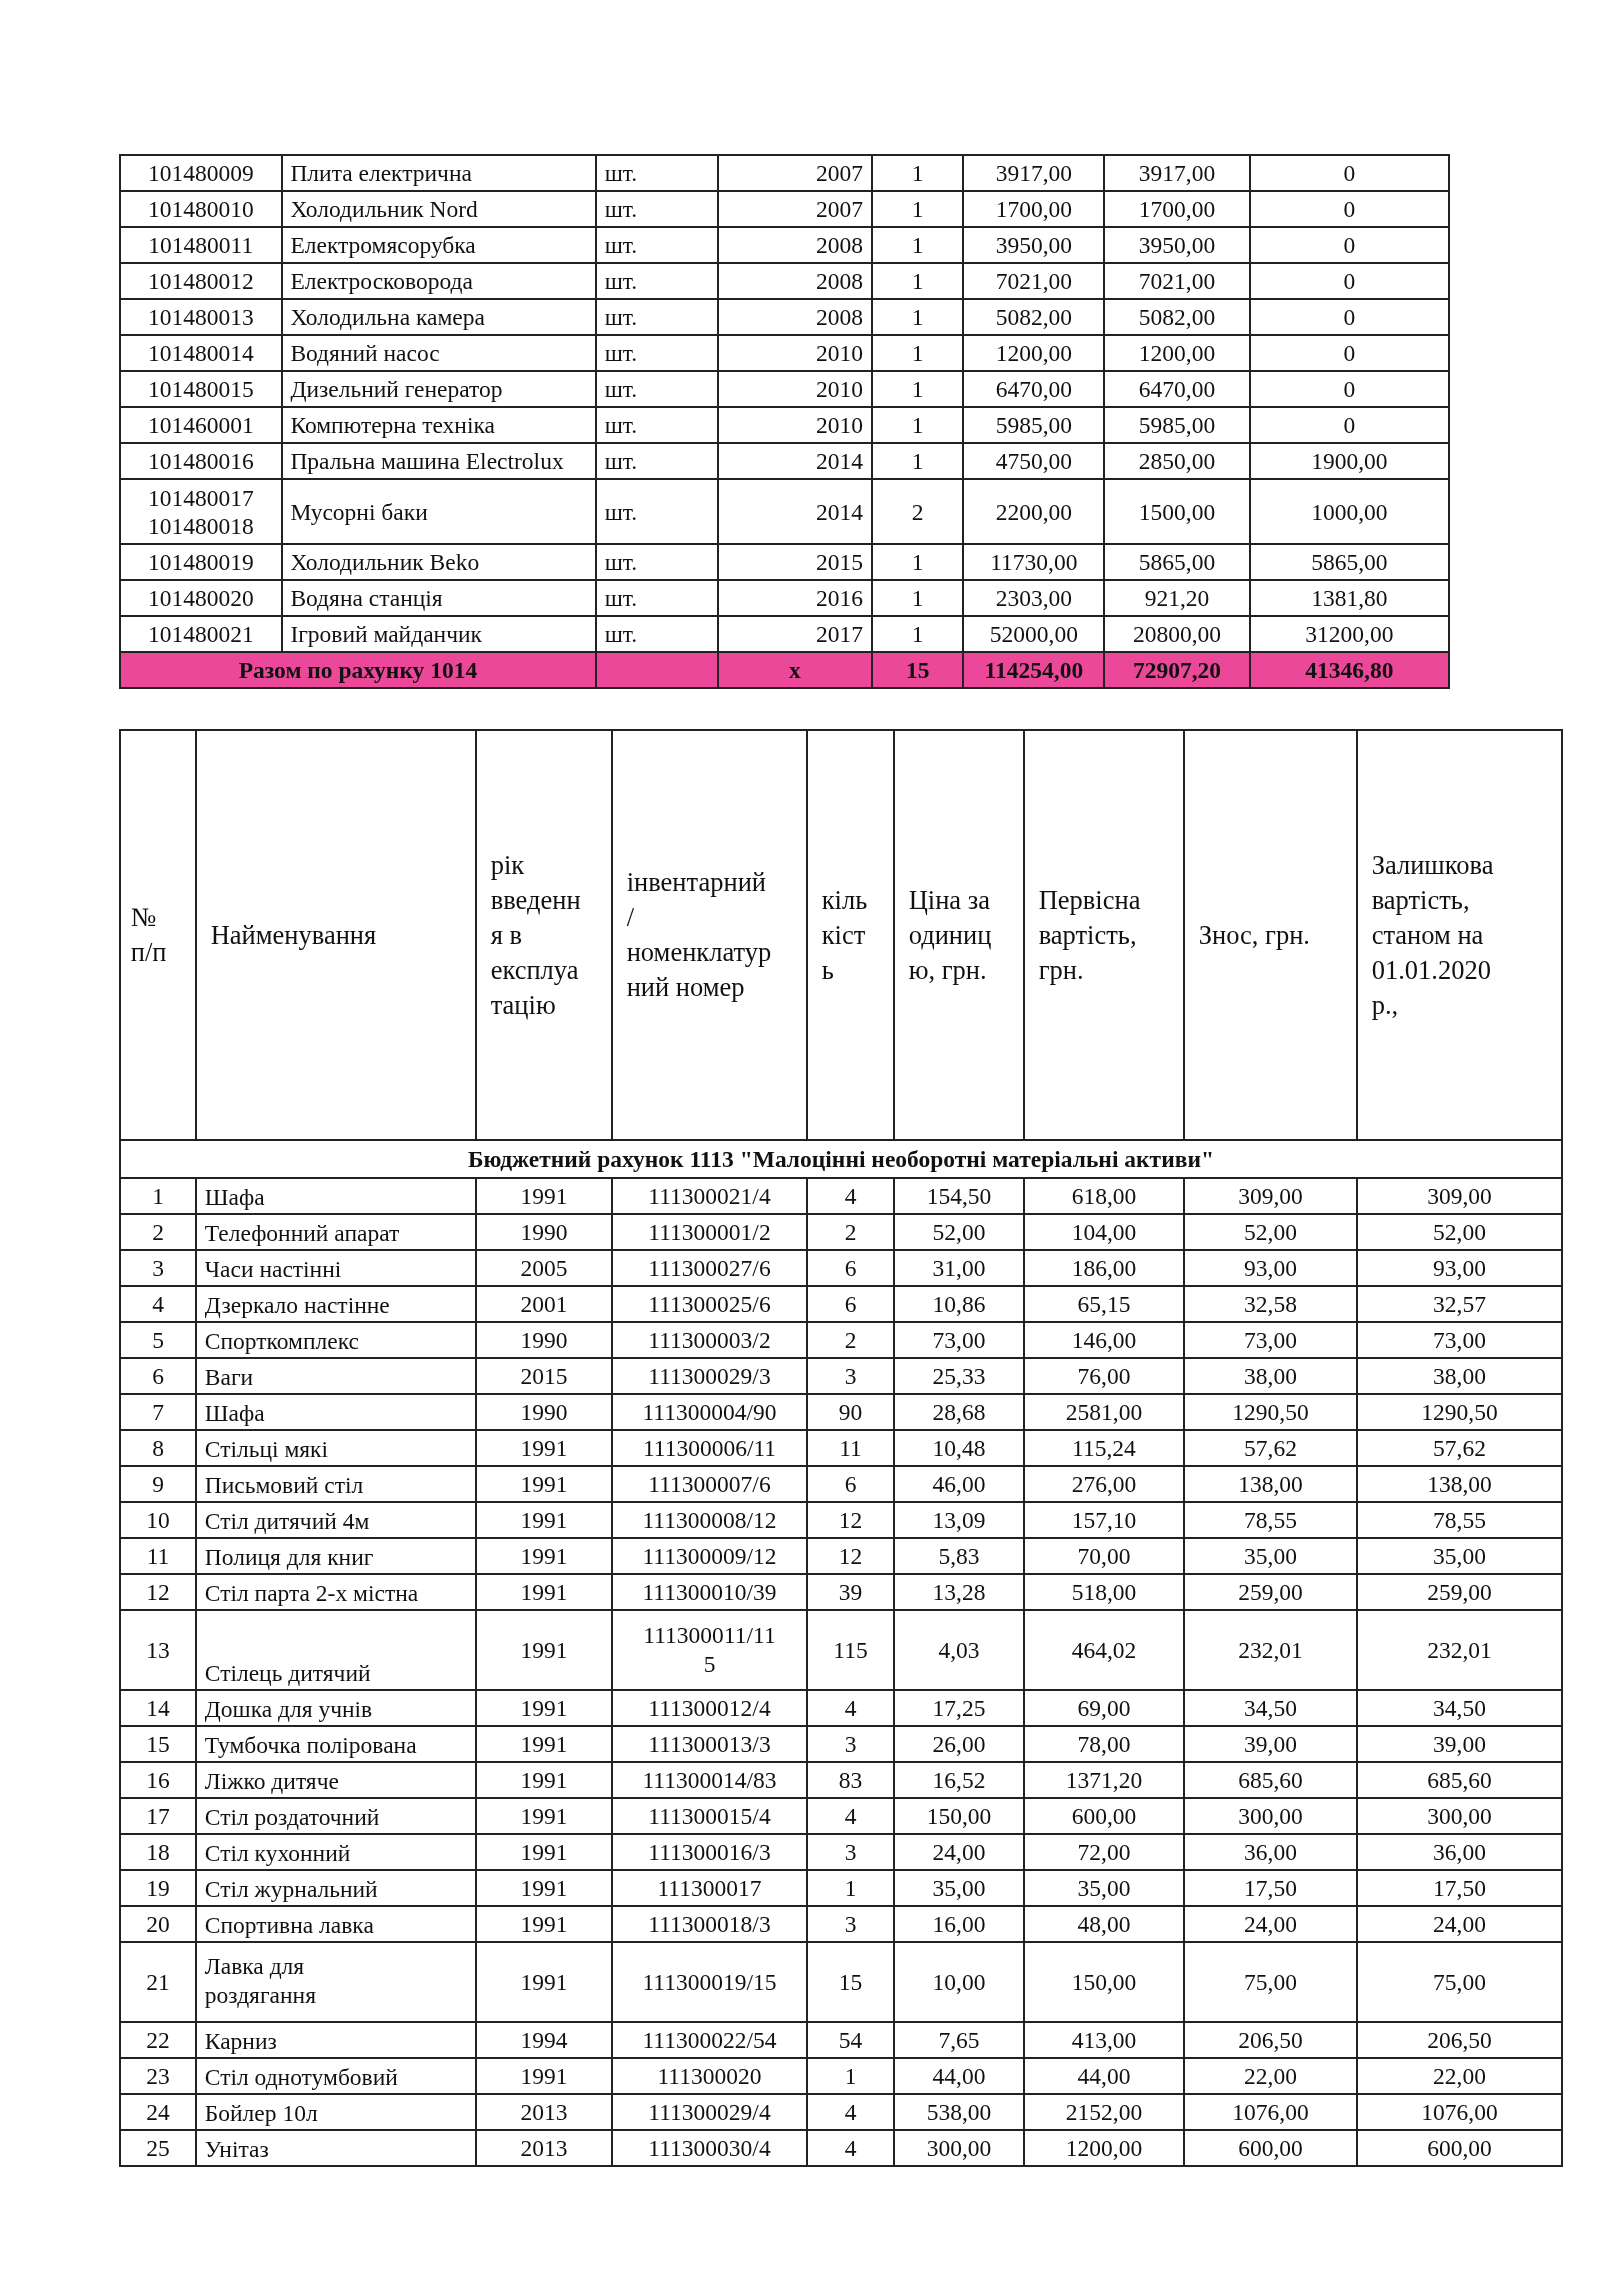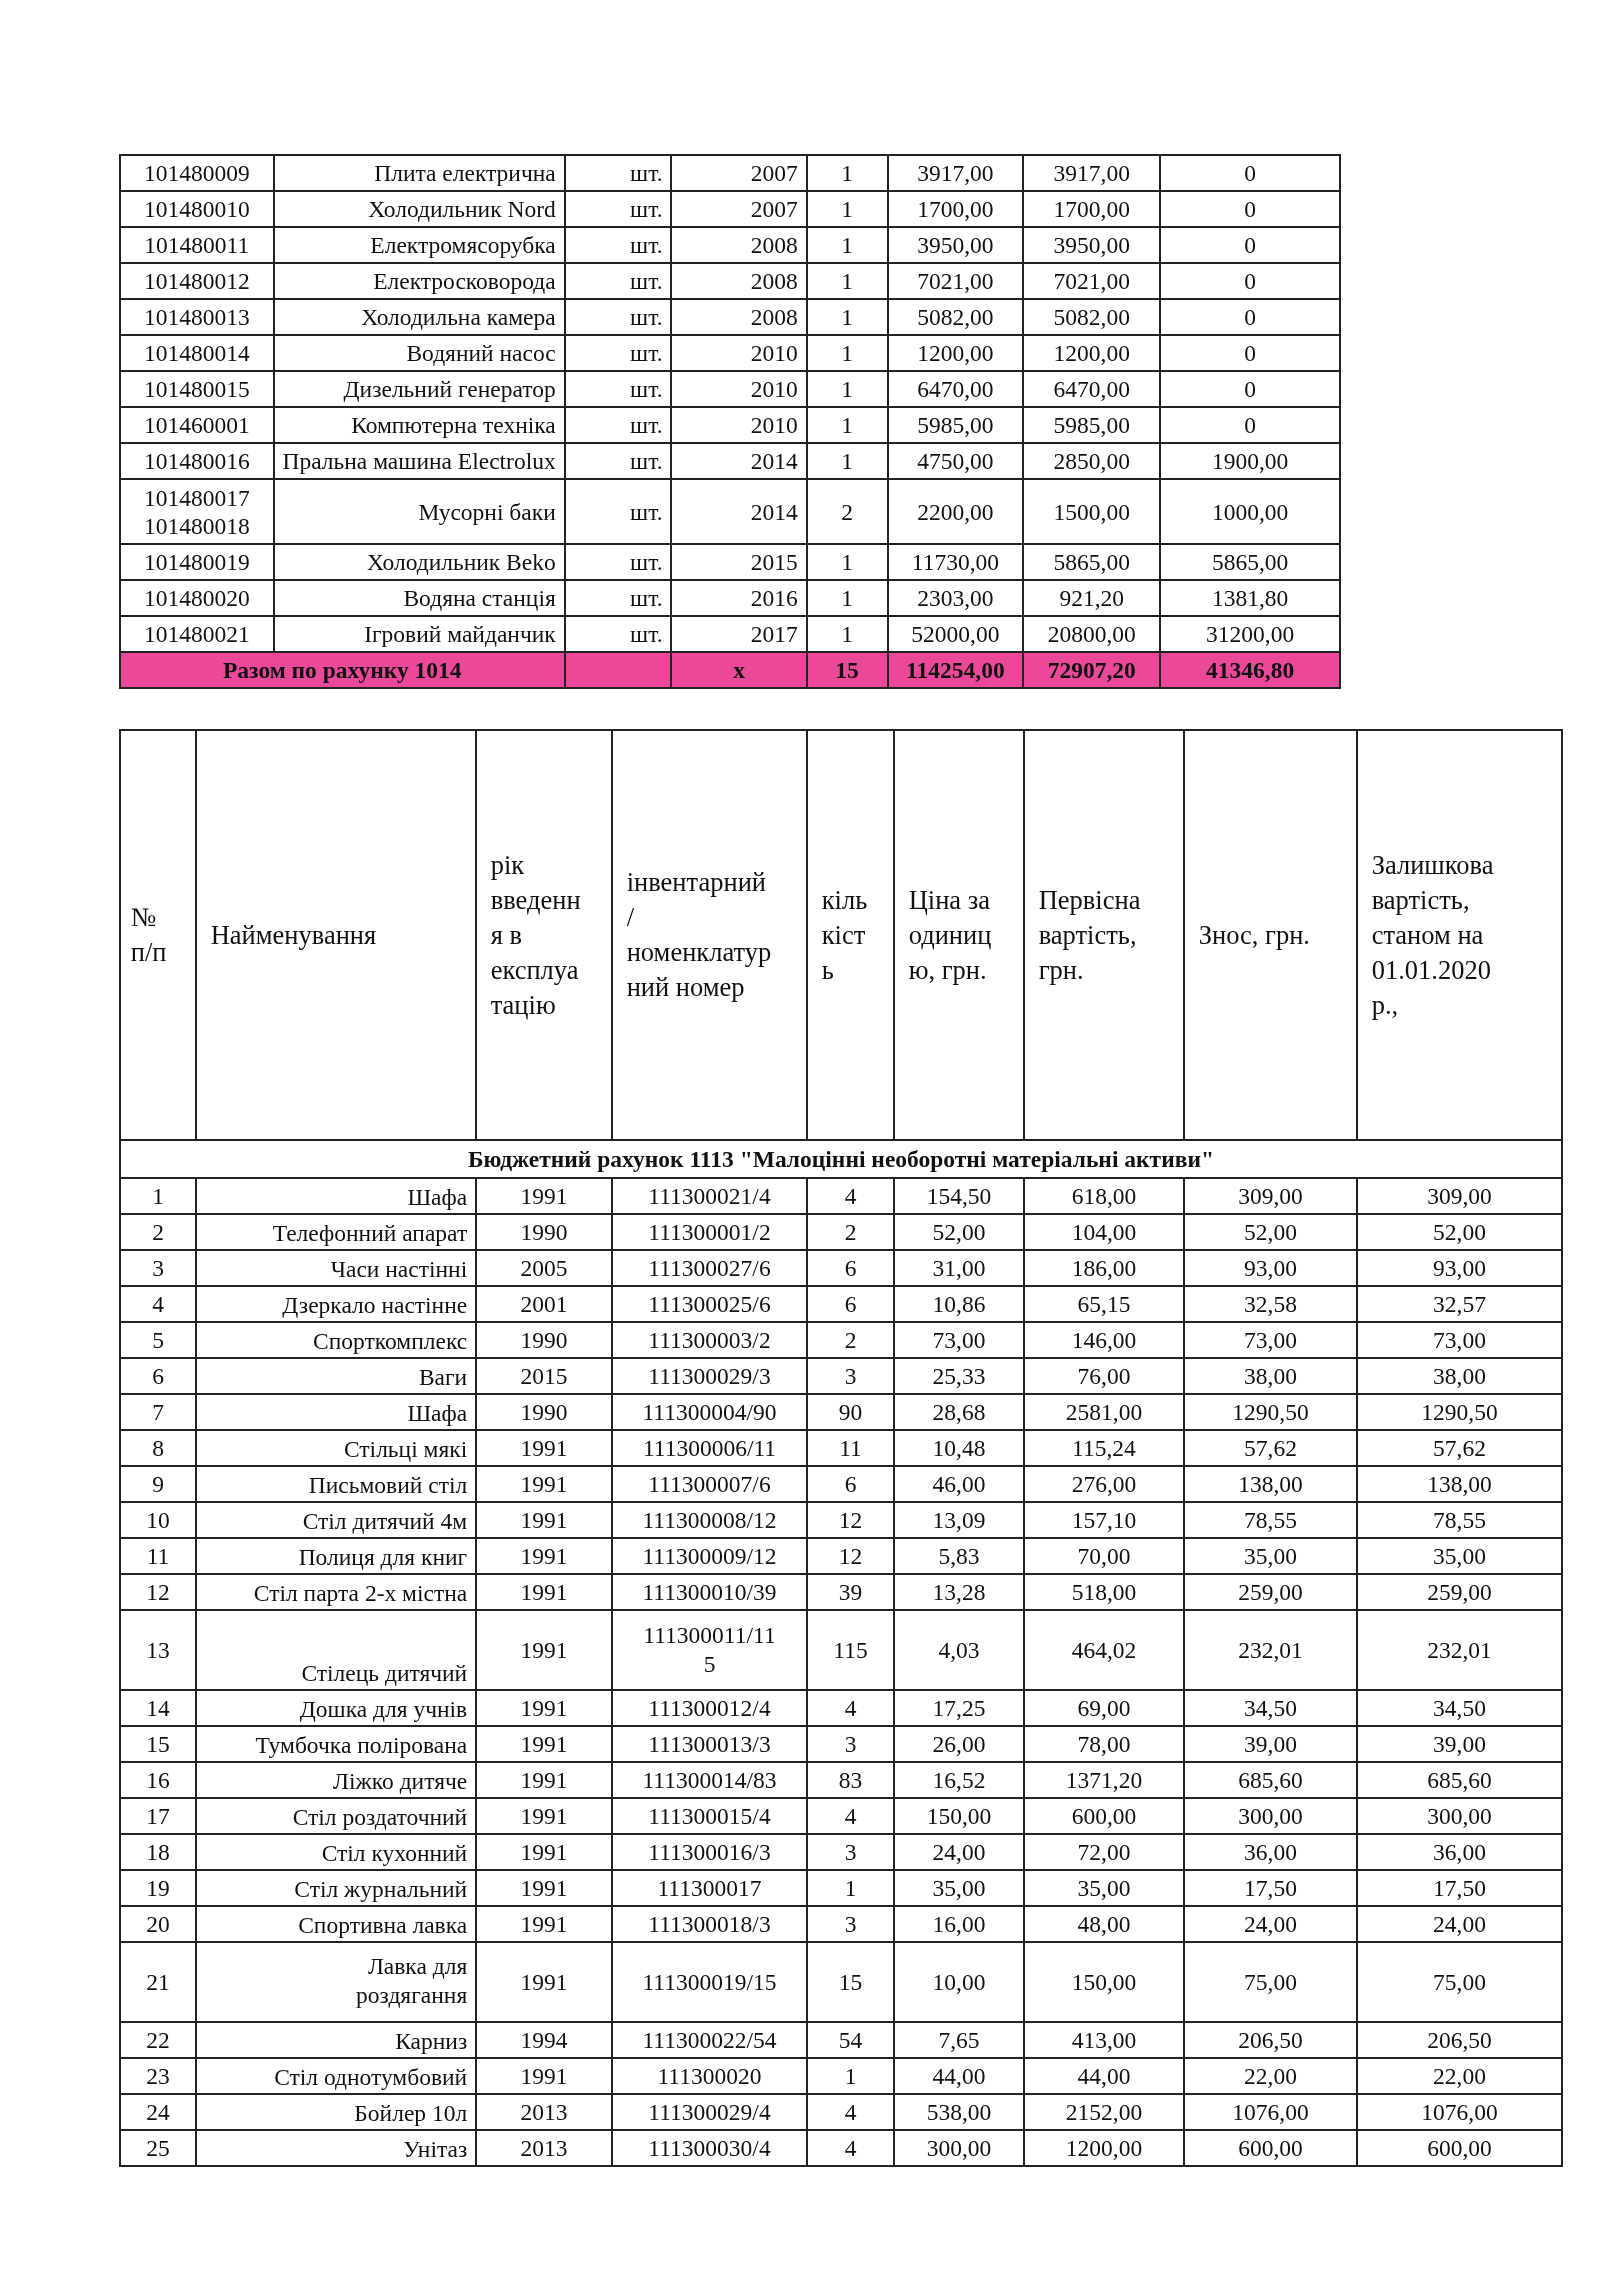--- a/index.html
+++ b/index.html
@@ -1,24 +1,24 @@
 <!DOCTYPE html>
 <html><head>
 <meta charset="utf-8">
 <style>
   html, body { margin: 0; padding: 0; background: #ffffff; }
   body { width: 1621px; height: 2293px; position: relative; font-family: "Liberation Serif", serif; color: #111; }
   table { border-collapse: collapse; position: absolute; font-family: "Liberation Serif", serif; font-size: 23.5px; }
   td, th { border: 2px solid #222; padding: 0 7.8px; font-weight: normal; line-height: 28px; }
   .c { text-align: center; }
-  .l { text-align: right; }
+  .l { text-align: left; }
   .r { text-align: right; }
 
   
-  #t1 { left: 119px; top: 154px; width: 1222px; }
+  #t1 { left: 119px; top: 154px; width: 1331px; }
   #t1 tr { height: 36px; }
   #t1 tr.tall { height: 65px; }
   #t1 tr.total td { background: #ec4899; font-weight: bold; }
 
   
   #t2 { left: 119px; top: 729px; width: 1444px; }
   #t2 thead tr { height: 410px; }
   #t2 thead th { font-size: 26.5px; line-height: 35px; text-align: left; vertical-align: middle; padding: 0 13.7px; }
   #t2 thead th.num { padding: 0 9.8px; }
   #t2 tr.section td { font-weight: bold; height: 36px; }

